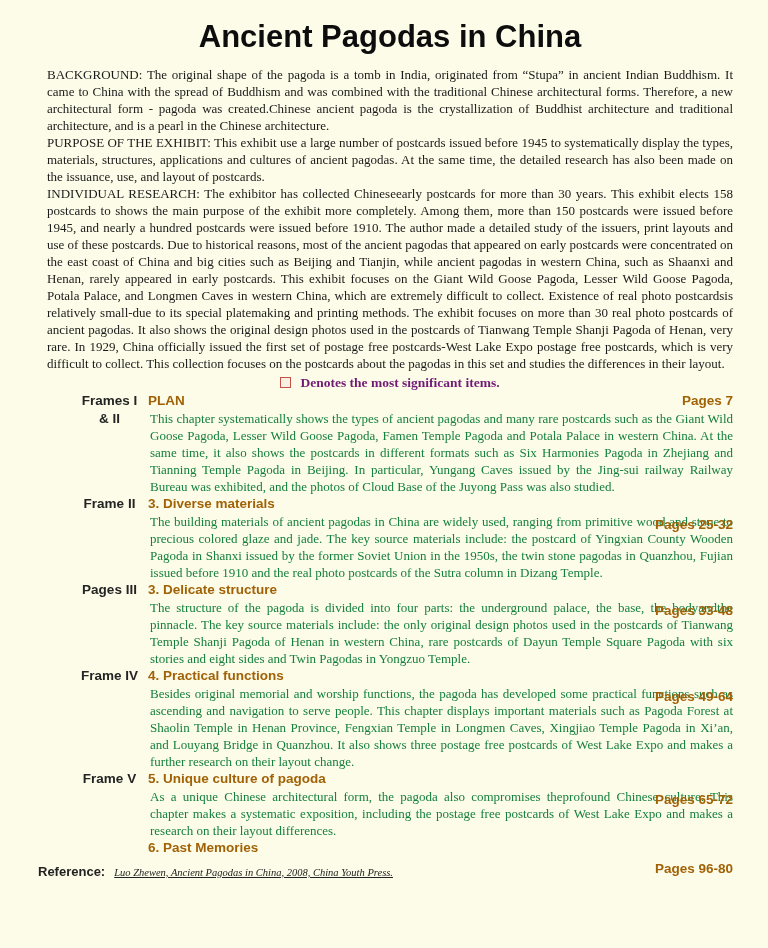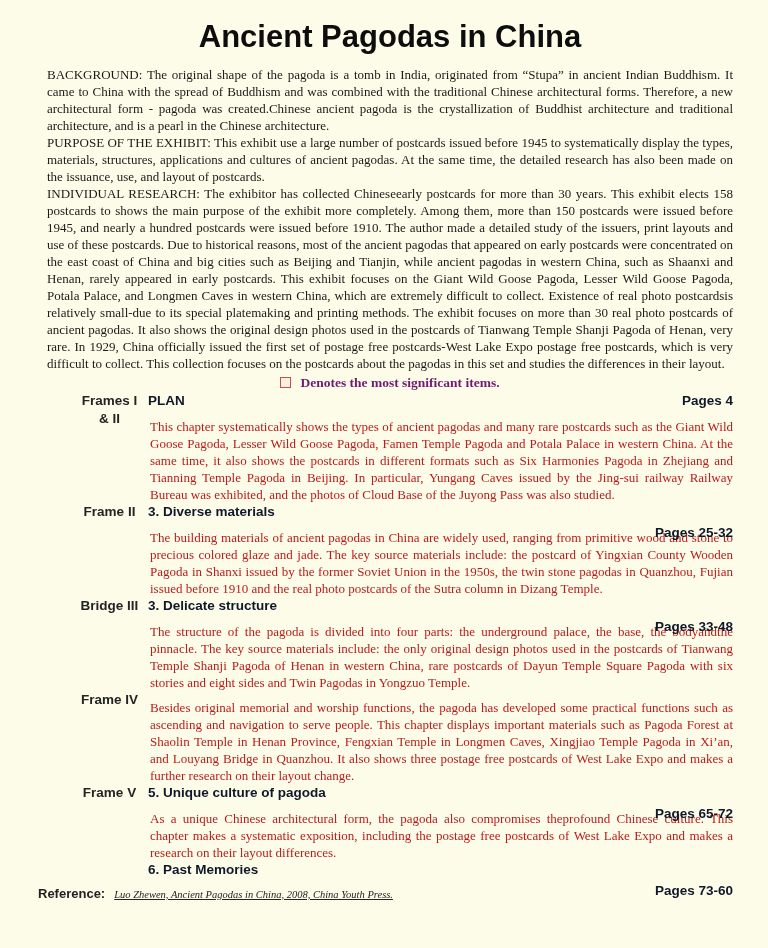--- a/index.html
+++ b/index.html
@@ -45,29 +45,29 @@
     text-align: center;
     font: bold 13.5px/18px "Liberation Sans", sans-serif;
     color: #242424;
     white-space: nowrap;
     margin-left: 32px;
   }
   .row-body { flex: 1; margin-left: 8px; min-width: 0; }
   .row-head { display: flex; justify-content: space-between; align-items: baseline; }
   .chapter, .pages {
     font: bold 13.5px/18px "Liberation Sans", sans-serif;
-    color: #0f172a;
+    color: #a16207;
     white-space: nowrap;
   }
   .plan-row.offset .pages { position: relative; top: 21px; }
   .desc {
-    margin: 8px 0 0 2px;
+    margin: 0 0 0 2px;
     font: 13px/17px "Liberation Serif", serif;
     text-align: justify;
-    color: #b91c1c;
+    color: #15803d;
   }
   .reference { display: flex; margin: 7px 0 0 -9px; gap: 9px; align-items: center; }
   .ref-label {
     font: bold 13px/15px "Liberation Sans", sans-serif;
     color: #222;
     white-space: nowrap;
   }
   .ref-items { padding-top: 2px; }
   .ref-item {
     font: italic 10.5px/13.5px "Liberation Serif", serif;
@@ -93,21 +93,21 @@
     <span>Denotes the most significant items.</span>
   </div>
 
   <div class="plan">
 
     <div class="plan-row">
       <div class="frame-col">Frames I</div>
       <div class="row-body">
         <div class="row-head">
           <span class="chapter">PLAN</span>
-          <span class="pages">Pages 4</span>
+          <span class="pages">Pages 7</span>
         </div>
       </div>
     </div>
 
     <div class="plan-row">
       <div class="frame-col">&amp; II</div>
       <div class="row-body">
         <p class="desc">This chapter systematically shows the types of ancient pagodas and many rare postcards such as the Giant Wild Goose Pagoda, Lesser Wild Goose Pagoda, Famen Temple Pagoda and Potala Palace in western China. At the same time, it also shows the postcards in different formats such as Six Harmonies Pagoda in Zhejiang and Tianning Temple Pagoda in Beijing. In particular, Yungang Caves issued by the Jing-sui railway Railway Bureau was exhibited, and the photos of Cloud Base of the Juyong Pass was also studied.</p>
       </div>
     </div>
@@ -117,54 +117,58 @@
       <div class="row-body">
         <div class="row-head">
           <span class="chapter">3. Diverse materials</span>
           <span class="pages">Pages 25-32</span>
         </div>
         <p class="desc">The building materials of ancient pagodas in China are widely used, ranging from primitive wood and stone to precious colored glaze and jade. The key source materials include: the postcard of Yingxian County Wooden Pagoda in Shanxi issued by the former Soviet Union in the 1950s, the twin stone pagodas in Quanzhou, Fujian issued before 1910 and the real photo postcards of the Sutra column in Dizang Temple.</p>
       </div>
     </div>
 
     <div class="plan-row offset">
-      <div class="frame-col">Bridge III</div>
+      <div class="frame-col">Pages III</div>
       <div class="row-body">
         <div class="row-head">
           <span class="chapter">3. Delicate structure</span>
           <span class="pages">Pages 33-48</span>
         </div>
         <p class="desc">The structure of the pagoda is divided into four parts: the underground palace, the base, the bodyandthe pinnacle. The key source materials include: the only original design photos used in the postcards of Tianwang Temple Shanji Pagoda of Henan in western China, rare postcards of Dayun Temple Square Pagoda with six stories and eight sides and Twin Pagodas in Yongzuo Temple.</p>
       </div>
     </div>
 
     <div class="plan-row offset">
       <div class="frame-col">Frame IV</div>
       <div class="row-body">
+        <div class="row-head">
+          <span class="chapter">4. Practical functions</span>
+          <span class="pages">Pages 49-64</span>
+        </div>
         <p class="desc">Besides original memorial and worship functions, the pagoda has developed some practical functions such as ascending and navigation to serve people. This chapter displays important materials such as Pagoda Forest at Shaolin Temple in Henan Province, Fengxian Temple in Longmen Caves, Xingjiao Temple Pagoda in Xi’an, and Louyang Bridge in Quanzhou. It also shows three postage free postcards of West Lake Expo and makes a further research on their layout change.</p>
       </div>
     </div>
 
     <div class="plan-row offset">
       <div class="frame-col">Frame V</div>
       <div class="row-body">
         <div class="row-head">
           <span class="chapter">5. Unique culture of pagoda</span>
           <span class="pages">Pages 65-72</span>
         </div>
         <p class="desc">As a unique Chinese architectural form, the pagoda also compromises theprofound Chinese culture. This chapter makes a systematic exposition, including the postage free postcards of West Lake Expo and makes a research on their layout differences.</p>
       </div>
     </div>
 
     <div class="plan-row offset">
       <div class="frame-col"></div>
       <div class="row-body">
         <div class="row-head">
           <span class="chapter">6. Past Memories</span>
-          <span class="pages">Pages 73-60</span>
+          <span class="pages">Pages 96-80</span>
         </div>
       </div>
     </div>
 
   </div>
 
   <div class="reference">
     <span class="ref-label">Reference:</span>
     <div class="ref-items">
       <div class="ref-item">Luo Zhewen, Ancient Pagodas in China, 2008, China Youth Press.</div>

